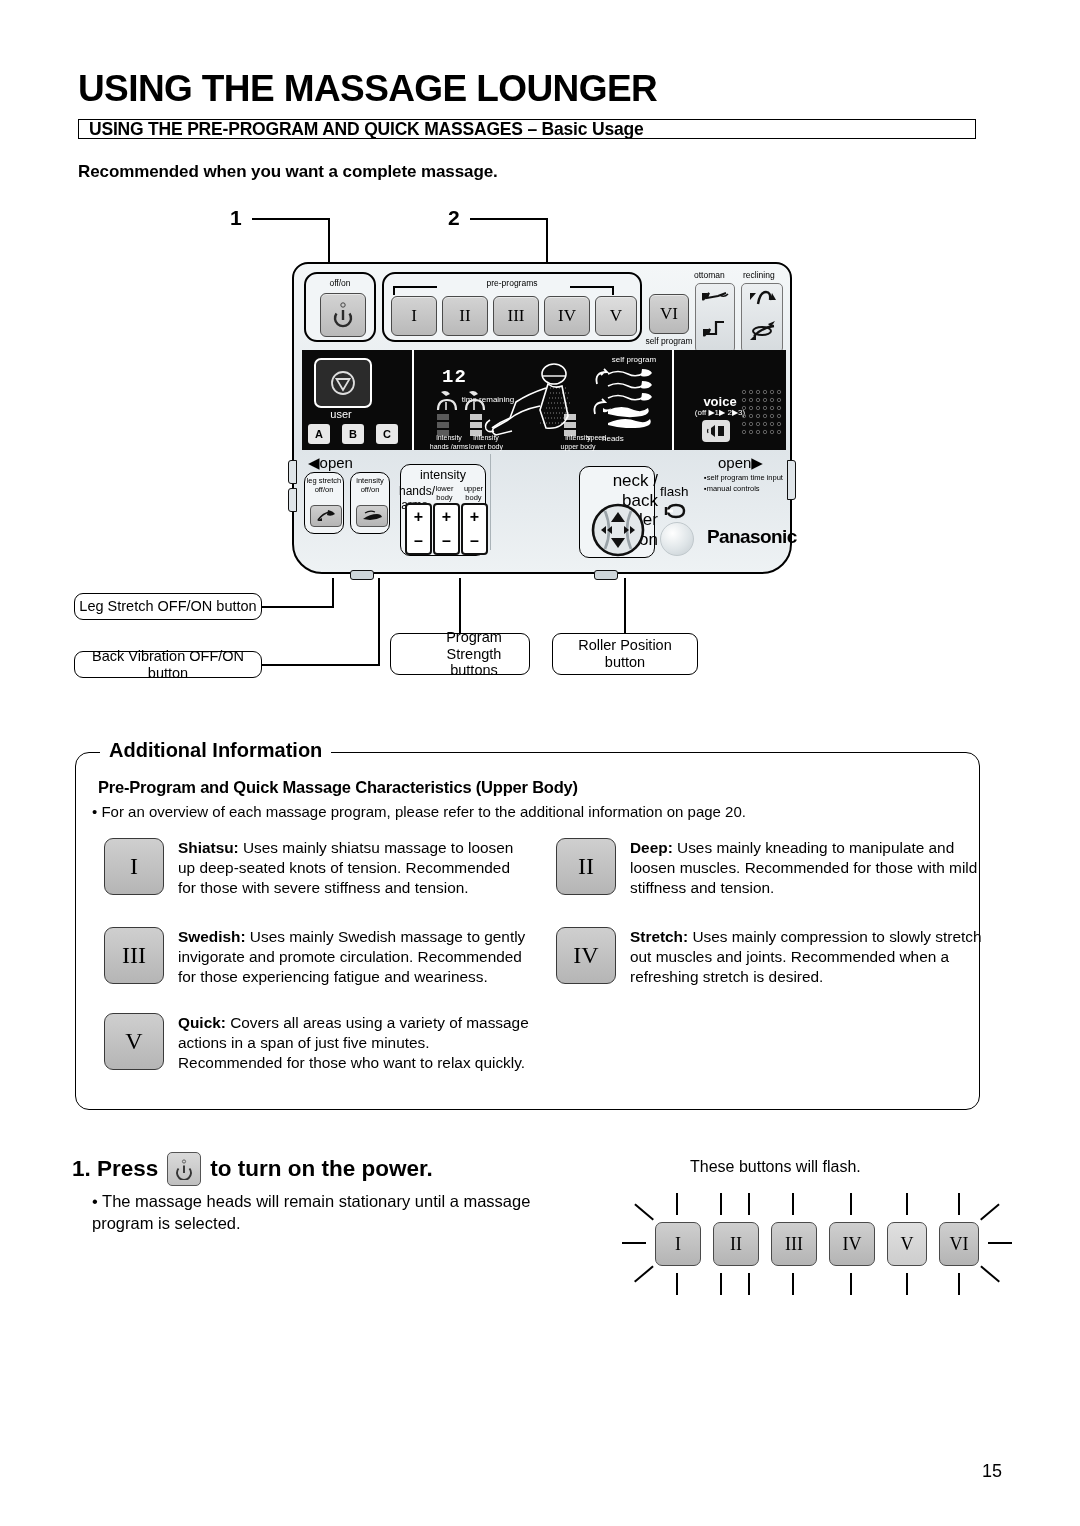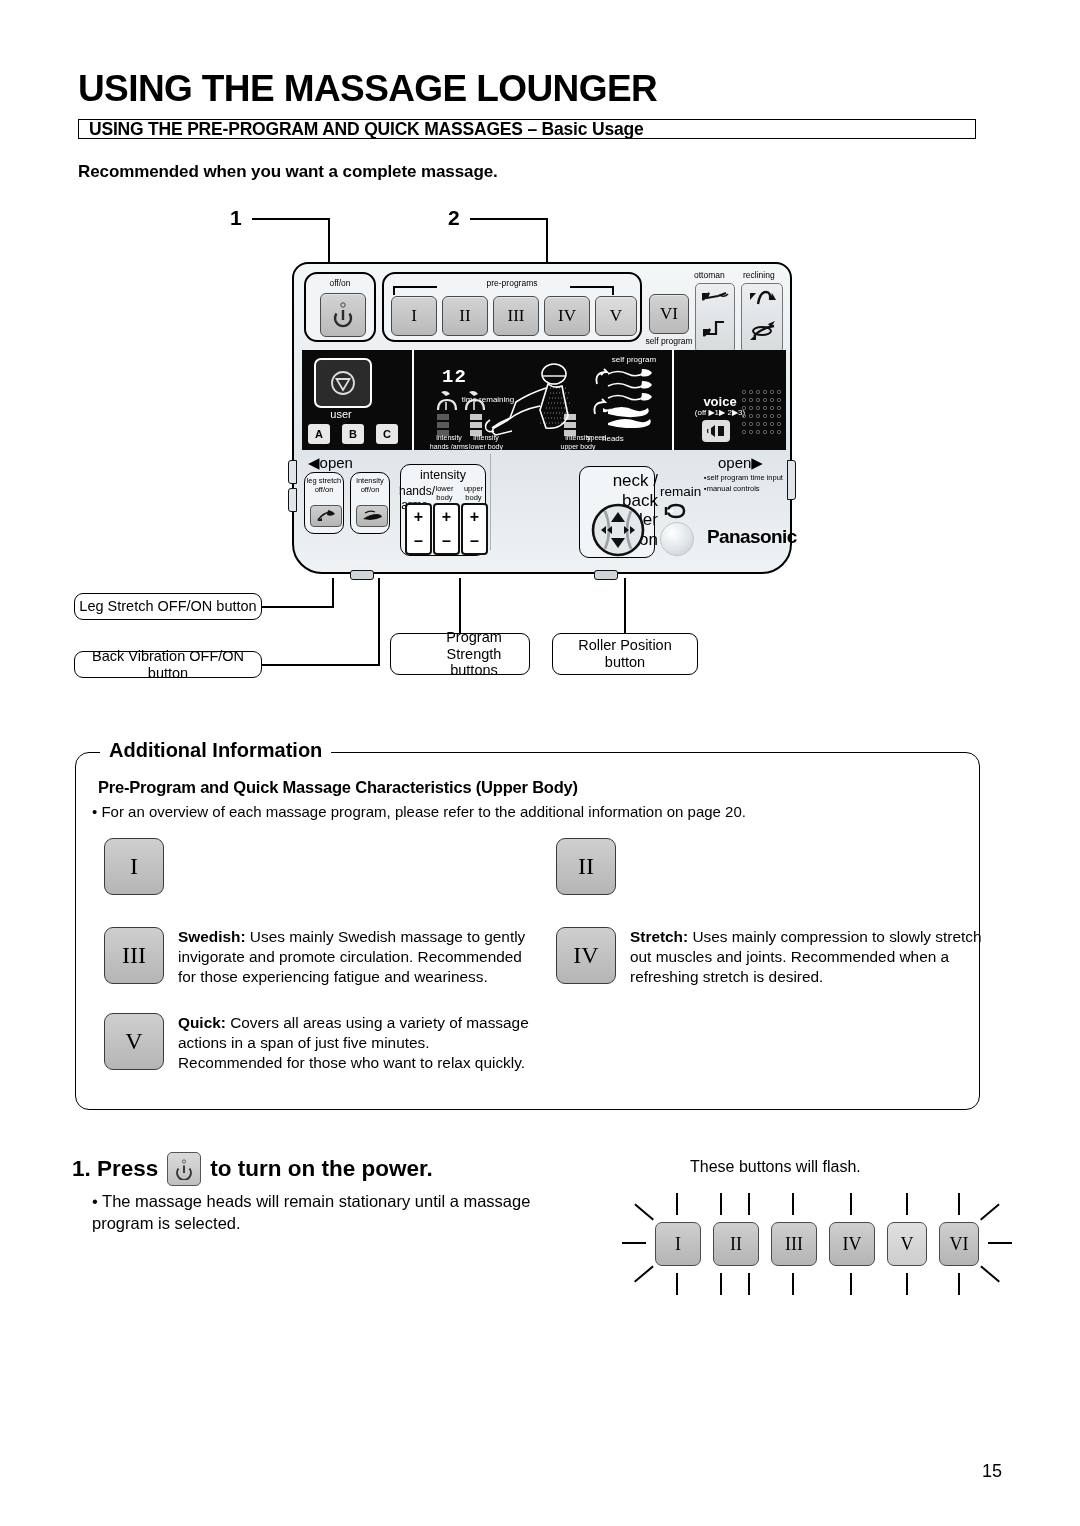--- a/index.html
+++ b/index.html
@@ -448,21 +448,21 @@
             <path d="M16 27 l5 -4 l0 8 z"></path>
             <path d="M10 27 l5 -4 l0 8 z"></path>
           </g>
         <g fill="#111">
             <path d="M38 27 l-5 -4 l0 8 z"></path>
             <path d="M44 27 l-5 -4 l0 8 z"></path>
           </g>
       </svg>
     </div>
 
-    <div style="position:absolute;left:366px;top:220px;font-size:13.5px;">remain</div>
+    <div style="position:absolute;left:366px;top:220px;font-size:13.5px;">flash</div>
     <svg style="position:absolute;left:370px;top:238px;" width="24" height="18" viewBox="0 0 24 18">
       <path d="M4 9 q0 -6 8 -6 q8 0 8 6 q0 6 -8 6 q-8 0 -8 -6" fill="none" stroke="#111" stroke-width="2.4"></path>
       <line x1="2" y1="9" x2="9" y2="9" stroke="#fff" stroke-width="3"></line>
       <path d="M2 5 l0 8" stroke="#111" stroke-width="2.4"></path>
     </svg>
     <div style="position:absolute;left:366px;top:258px;width:32px;height:32px;border-radius:50%;background:radial-gradient(circle at 36% 32%, #ffffff 0%, #dfe5e8 55%, #c3cbd0 100%);border:1px solid #c0c8cc;"></div>
 
     <div style="position:absolute;left:413px;top:262px;font-size:19px;font-weight:bold;letter-spacing:-0.6px;">Panasonic</div>
 
     <div style="position:absolute;left:-6px;top:196px;width:7px;height:22px;background:#dfe5e9;border:1.6px solid #111;border-radius:3px 0 0 3px;"></div>
@@ -501,38 +501,44 @@
   </div>
 </div>
 
 <div id="addinfo"></div>
 <div id="addinfo-title">Additional Information</div>
 <div id="addinfo-sub">Pre-Program and Quick Massage Characteristics (Upper Body)</div>
 <div id="addinfo-bullet">• For an overview of each massage program, please refer to the additional information on page 20.</div>
 
 <div class="char-row" style="left:104px;top:838px;">
   <div class="char-key">I</div>
+  <div class="char-txt">
+    <b>Shiatsu:</b><span> Uses mainly shiatsu massage to loosen up deep-seated knots of tension. Recommended for those with severe stiffness and tension.</span>
+  </div>
 </div>
 
 <div class="char-row" style="left:104px;top:927px;">
   <div class="char-key">III</div>
   <div class="char-txt">
     <b>Swedish:</b><span> Uses mainly Swedish massage to gently invigorate and promote circulation. Recommended for those experiencing fatigue and weariness.</span>
   </div>
 </div>
 
 <div class="char-row" style="left:104px;top:1013px;">
   <div class="char-key">V</div>
   <div class="char-txt">
     <b>Quick:</b><span> Covers all areas using a variety of massage actions in a span of just five minutes. Recommended for those who want to relax quickly.</span>
   </div>
 </div>
 
 <div class="char-row" style="left:556px;top:838px;">
   <div class="char-key">II</div>
+  <div class="char-txt">
+    <b>Deep:</b><span> Uses mainly kneading to manipulate and loosen muscles. Recommended for those with mild stiffness and tension.</span>
+  </div>
 </div>
 
 <div class="char-row" style="left:556px;top:927px;">
   <div class="char-key">IV</div>
   <div class="char-txt">
     <b>Stretch:</b><span> Uses mainly compression to slowly stretch out muscles and joints. Recommended when a refreshing stretch is desired.</span>
   </div>
 </div>
 
 <div id="step1">

